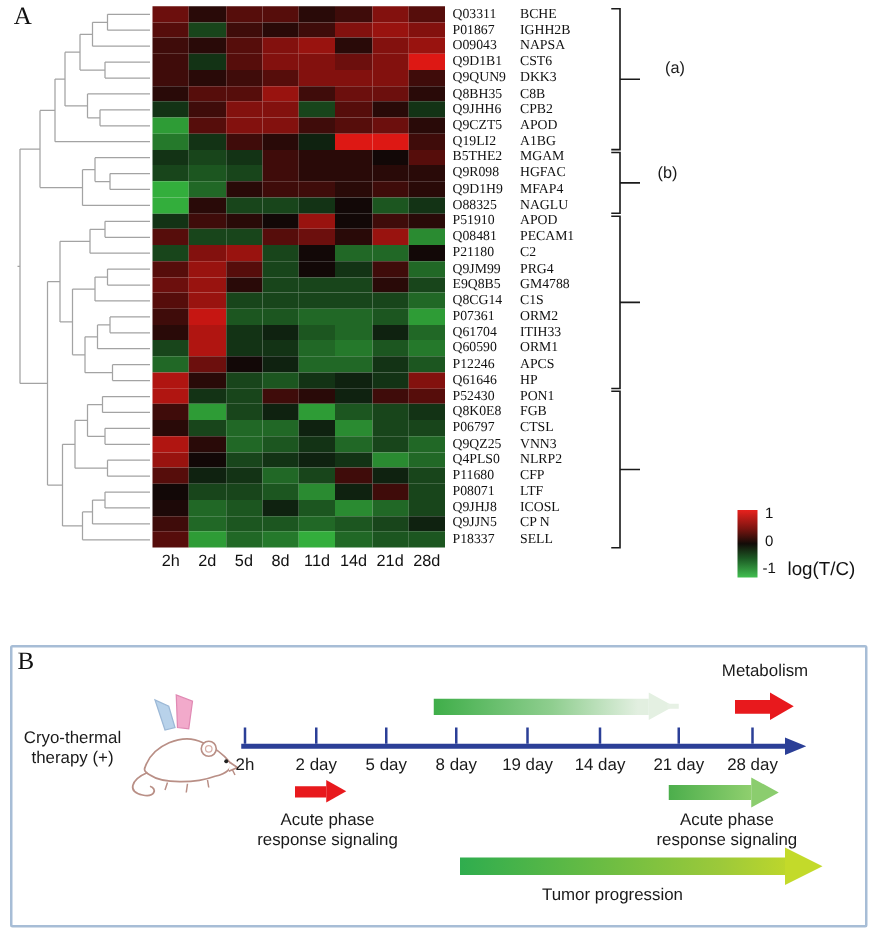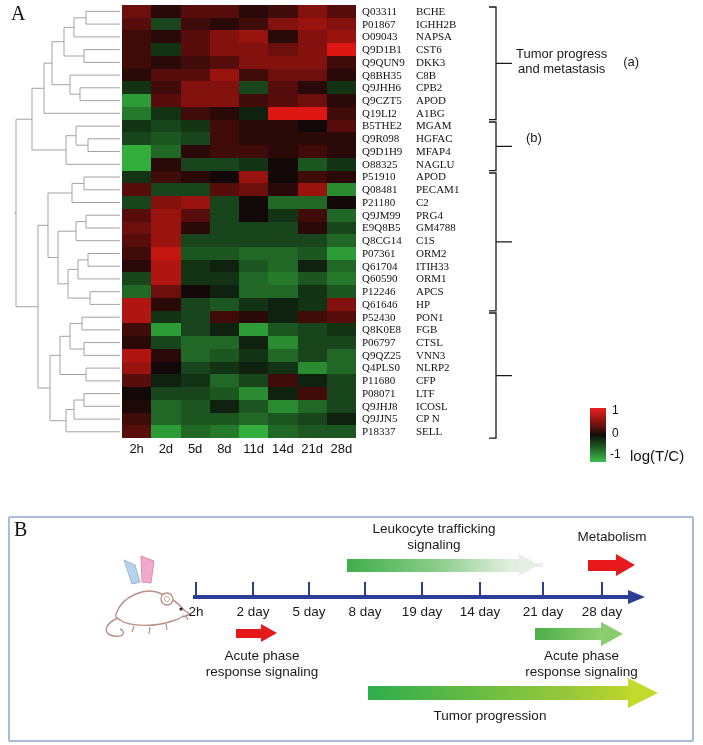--- a/index.html
+++ b/index.html
@@ -494,39 +494,39 @@
   <svg class="abs" style="left:486px;top:0;" width="30" height="445" viewBox="0 0 30 445">
     <g stroke="#1a1a1a" stroke-width="1.3" fill="none">
       <path d="M3 7H10V119.7H3 M10 63.4H26"></path>
       <path d="M3 122H10V170.6H3 M10 146.3H26"></path>
       <path d="M3 173H10V310.8H3 M10 241.9H26"></path>
       <path d="M3 313H10V438.2H3 M10 375.6H26"></path>
     </g>
   </svg>
 
   <div class="abs cat-flex" style="left:516px;top:46px;">
-    <div class="cat-lines cat-label">
-      <div>Tumor progress</div>
-      <div>and metastasis</div>
-    </div>
     <div class="cat-tag" style="margin-left:16px;">(a)</div>
   </div>
   <div class="abs cat-flex" style="left:516px;top:130px;">
     <div class="cat-tag" style="margin-left:10px;">(b)</div>
   </div>
 
   <div class="abs" id="legend-bar"></div>
   <div class="abs leg-tick" style="left:612px;top:403px;">1</div>
   <div class="abs leg-tick" style="left:612px;top:426px;">0</div>
   <div class="abs leg-tick" style="left:610px;top:447px;">-1</div>
   <div class="abs" id="legend-label" style="left:630px;top:447px;">log(T/C)</div>
 
   <div class="abs" id="panelB"></div>
   <div class="abs panel-letter" style="left:14px;top:518px;">B</div>
 
+  <div class="abs b-text" style="left:10px;top:582px;width:96px;">
+    <div>Cryo-thermal</div>
+    <div>therapy (+)</div>
+  </div>
 
   <svg class="abs" style="left:98px;top:550px;" width="96" height="96" viewBox="0 0 96 96">
     <path d="M34 34 L26 10 L37 15 L42 32 Z" fill="#b8d2ea" stroke="#9cb8d6" stroke-width="1"></path>
     <path d="M44 32 L43 6 L56 11 L53 33 Z" fill="#f2aacb" stroke="#e08ab4" stroke-width="1"></path>
     <path d="M18 64 C24 46 48 36 64 44 C74 48 82 55 86 60 C89 63 84 69 74 71 C58 77 32 77 22 70 C18 68 17 66 18 64 Z" fill="#ffffff" stroke="#b98f86" stroke-width="1.4"></path>
     <path d="M86 60 L92 64 L85 67" fill="#fff" stroke="#b98f86" stroke-width="1.4"></path>
     <circle cx="69" cy="49" r="6" fill="#fff" stroke="#b98f86" stroke-width="1.3"></circle>
     <circle cx="69" cy="49" r="2.6" fill="none" stroke="#d8b0a8" stroke-width="1"></circle>
     <circle cx="83" cy="59" r="1.6" fill="#222"></circle>
     <path d="M20 68 C6 74 4 84 16 86 C26 88 28 81 22 79" fill="none" stroke="#b98f86" stroke-width="1.4"></path>
@@ -549,24 +549,20 @@
       <div class="abs tl-label" style="left: 196px; top: 604px;">2h</div>
       <div class="abs tl-label" style="left: 253px; top: 604px;">2 day</div>
       <div class="abs tl-label" style="left: 309px; top: 604px; text-align: right;">5 day</div>
       <div class="abs tl-label" style="left: 365px; top: 604px;">8 day</div>
       <div class="abs tl-label" style="left: 422px; top: 604px;">19 day</div>
       <div class="abs tl-label" style="left: 480px; top: 604px;">14 day</div>
       <div class="abs tl-label" style="left: 543px; top: 604px;">21 day</div>
       <div class="abs tl-label" style="left: 602px; top: 604px;">28 day</div>
     </div>
 
-  <div class="abs b-text" style="left:347px;top:521px;width:174px;">
-    <div>Leukocyte trafficking</div>
-    <div>signaling</div>
-  </div>
   <div class="abs" style="left:347px;top:559px;width:172px;height:13px;background:linear-gradient(to right,#3fae49,#8fce8f 55%,#e2efe0 95%);"></div>
   <div class="abs arr-head" style="left:519px;top:554px;border-left:20px solid #e4f0e2;border-top:11px solid transparent;border-bottom:11px solid transparent;"></div>
   <div class="abs" style="left:534px;top:563px;width:9px;height:4px;background:#e7f1e5;"></div>
 
   <div class="abs b-text" style="left:562px;top:529px;width:100px;">Metabolism</div>
   <div class="abs" style="left:588px;top:560px;width:28px;height:11px;background:#e8191d;"></div>
   <div class="abs arr-head" style="left:616px;top:554px;border-left:19px solid #e8191d;border-top:11.5px solid transparent;border-bottom:11.5px solid transparent;"></div>
 
   <div class="abs" style="left:236px;top:629px;width:25px;height:9px;background:#e8191d;"></div>
   <div class="abs arr-head" style="left:261px;top:624px;border-left:16px solid #e8191d;border-top:9.5px solid transparent;border-bottom:9.5px solid transparent;"></div>

